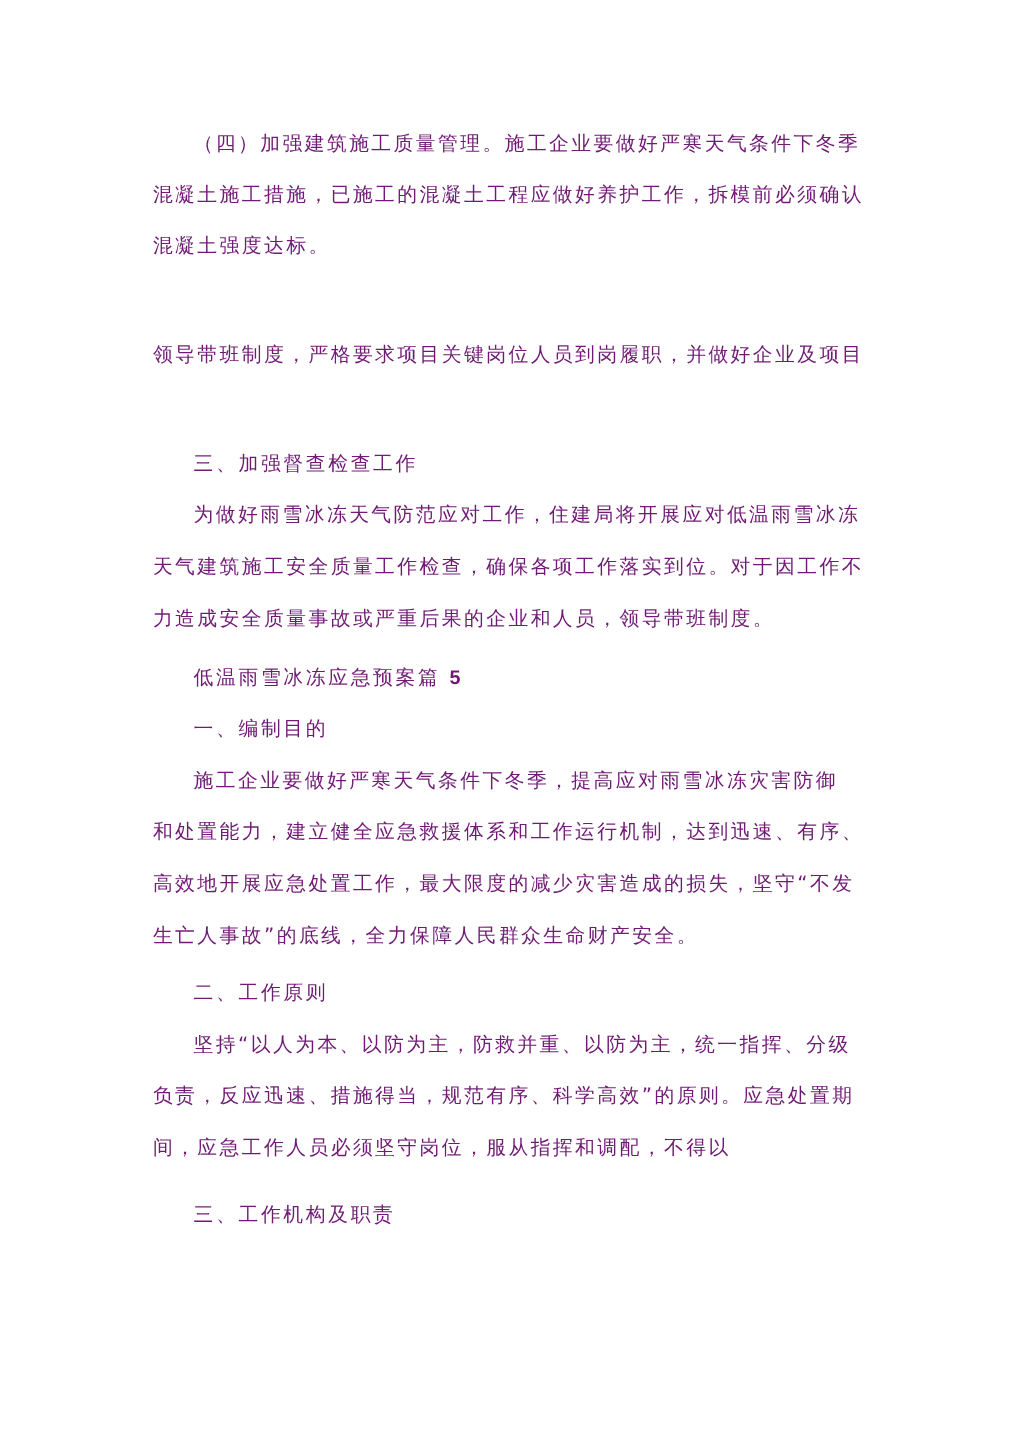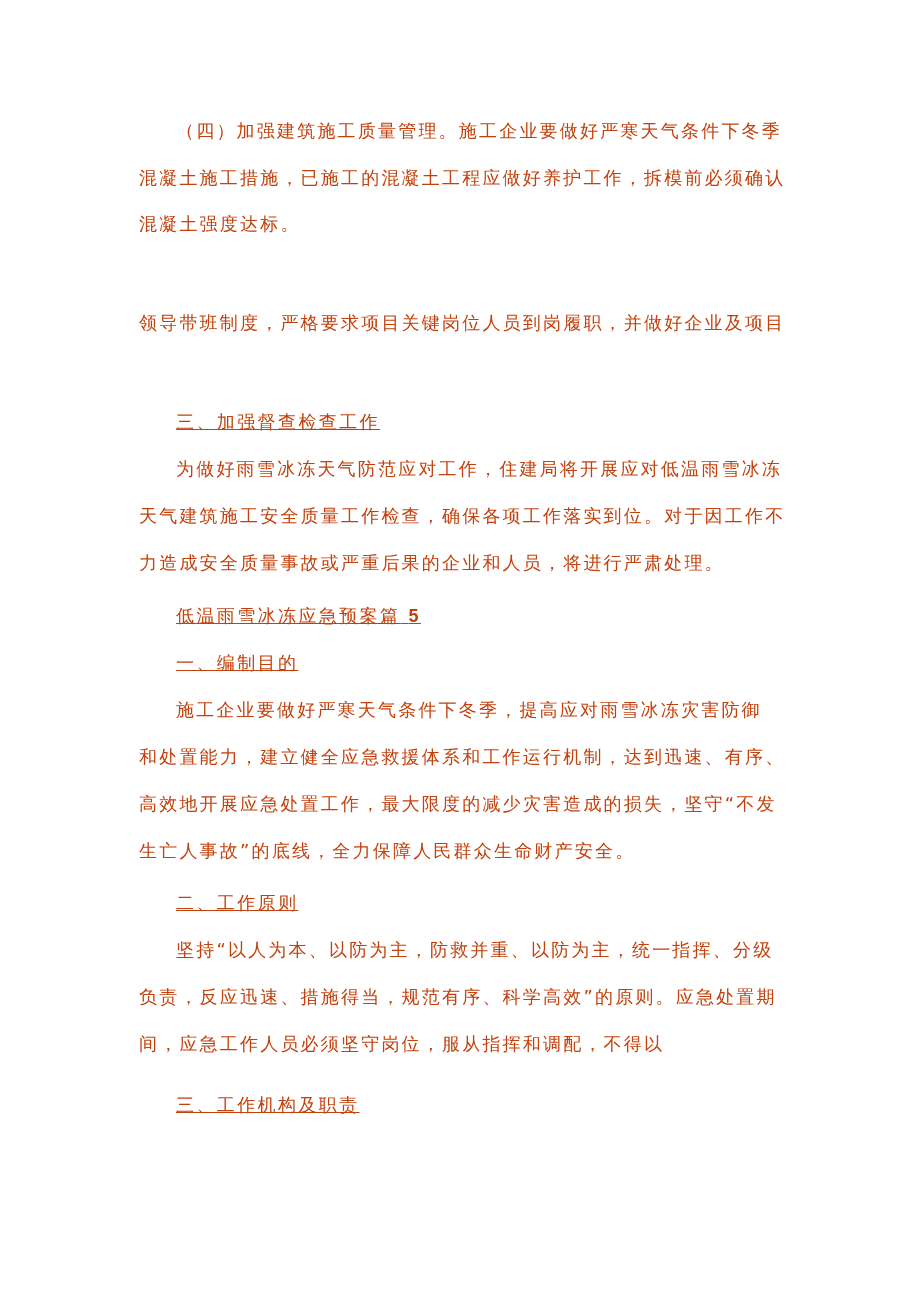--- a/index.html
+++ b/index.html
@@ -25,41 +25,41 @@
     }
     .line {
       position: absolute;
       left: 139px;
       width: 650px;
       font-size: 18px;
       line-height: 24px;
       height: 24px;
       white-space: nowrap;
       letter-spacing: 2.2px;
-      color: #c2410c;
+      color: #701a75;
     }
     .indent { left: 176px; }
-    .heading { letter-spacing: 2.4px; text-decoration: underline; }
+    .heading { letter-spacing: 2.4px; }
     .num { font-family: "Liberation Sans", sans-serif; font-weight: bold; }
   </style>
 </head>
 <body>
 
 <div class="page">
   <div class="line indent" style="top:119px">（四）加强建筑施工质量管理。施工企业要做好严寒天气条件下冬季</div>
   <div class="line" style="top:166px">混凝土施工措施，已施工的混凝土工程应做好养护工作，拆模前必须确认</div>
   <div class="line" style="top:212px">混凝土强度达标。</div>
 
   <div class="line" style="top:311px">领导带班制度，严格要求项目关键岗位人员到岗履职，并做好企业及项目</div>
 
   <div class="line indent heading" style="top:410px">三、加强督查检查工作</div>
 
   <div class="line indent" style="top:457px">为做好雨雪冰冻天气防范应对工作，住建局将开展应对低温雨雪冰冻</div>
   <div class="line" style="top:504px">天气建筑施工安全质量工作检查，确保各项工作落实到位。对于因工作不</div>
-  <div class="line" style="top:551px">力造成安全质量事故或严重后果的企业和人员，将进行严肃处理。</div>
+  <div class="line" style="top:551px">力造成安全质量事故或严重后果的企业和人员，领导带班制度。</div>
 
   <div class="line indent heading" style="top:604px">
     <span>低温雨雪冰冻应急预案篇</span>
     <span class="num">5</span>
   </div>
 
   <div class="line indent heading" style="top:651px">一、编制目的</div>
 
   <div class="line indent" style="top:698px">施工企业要做好严寒天气条件下冬季，提高应对雨雪冰冻灾害防御</div>
   <div class="line" style="top:745px">和处置能力，建立健全应急救援体系和工作运行机制，达到迅速、有序、</div>

